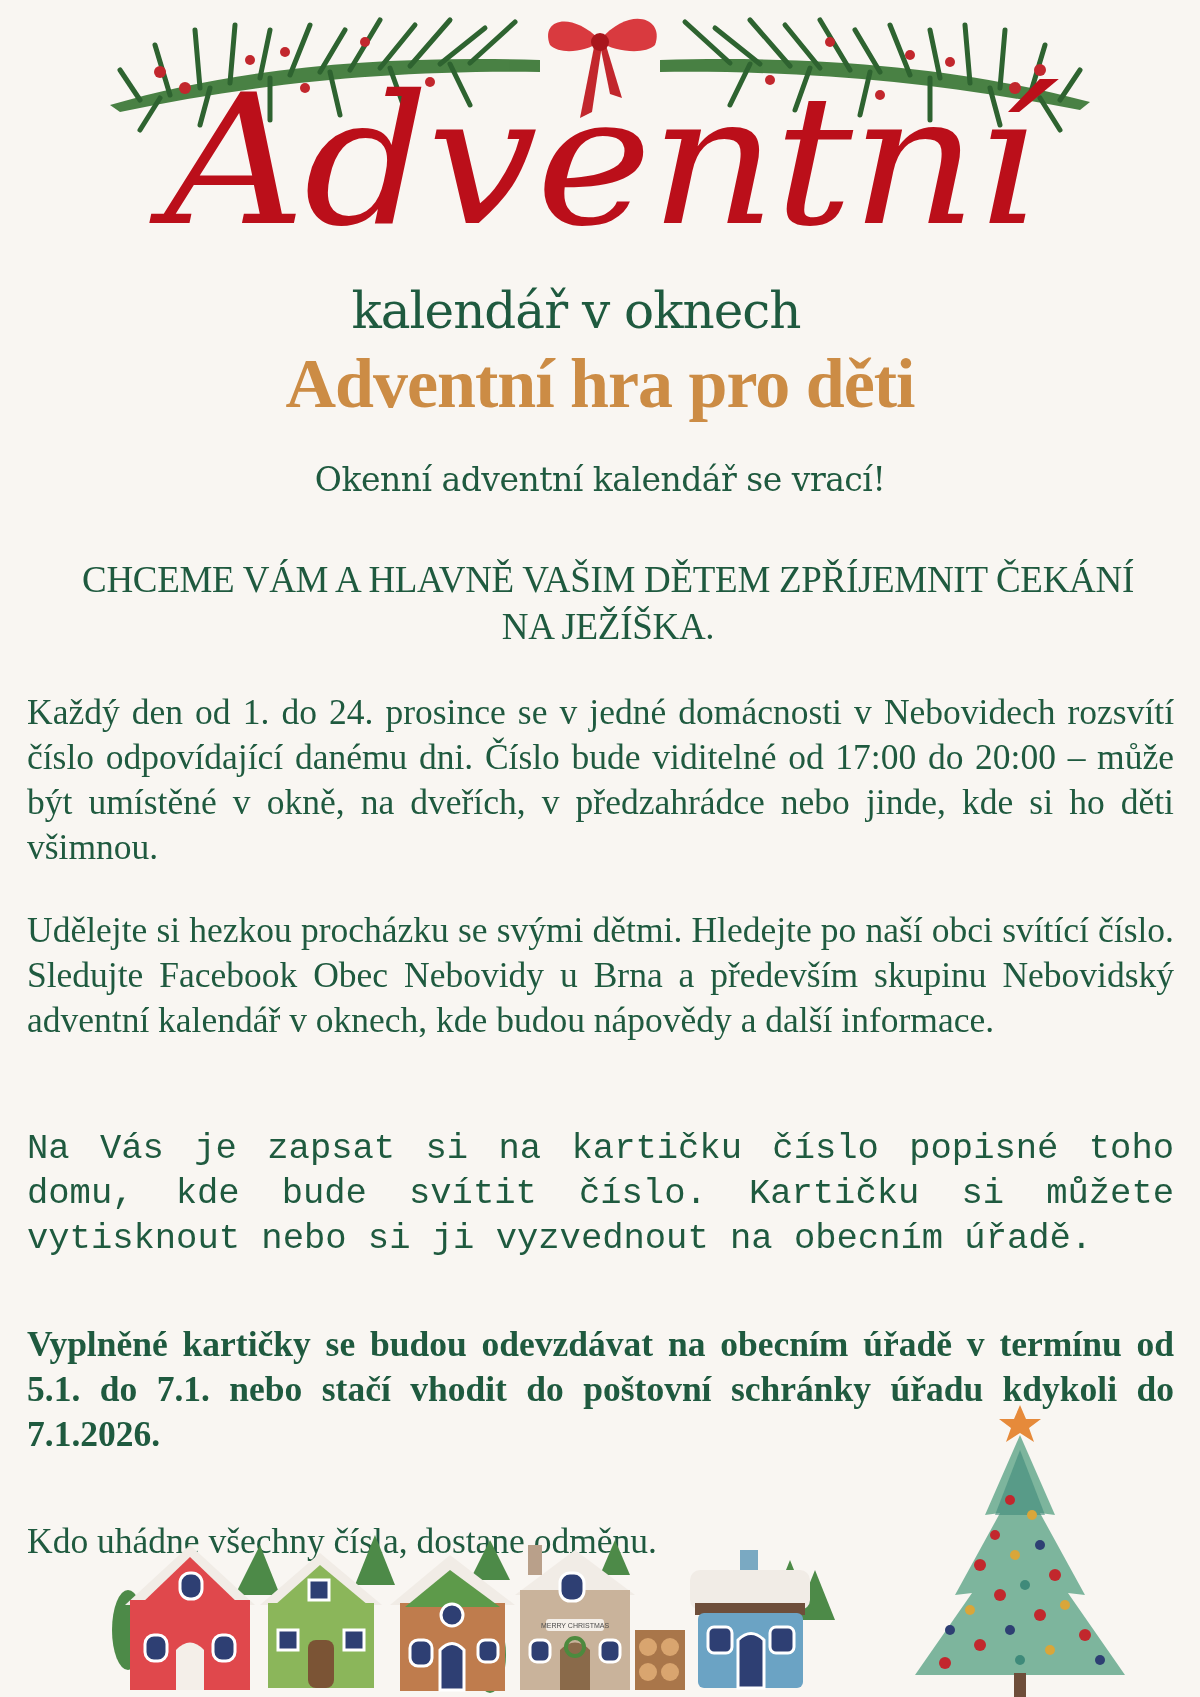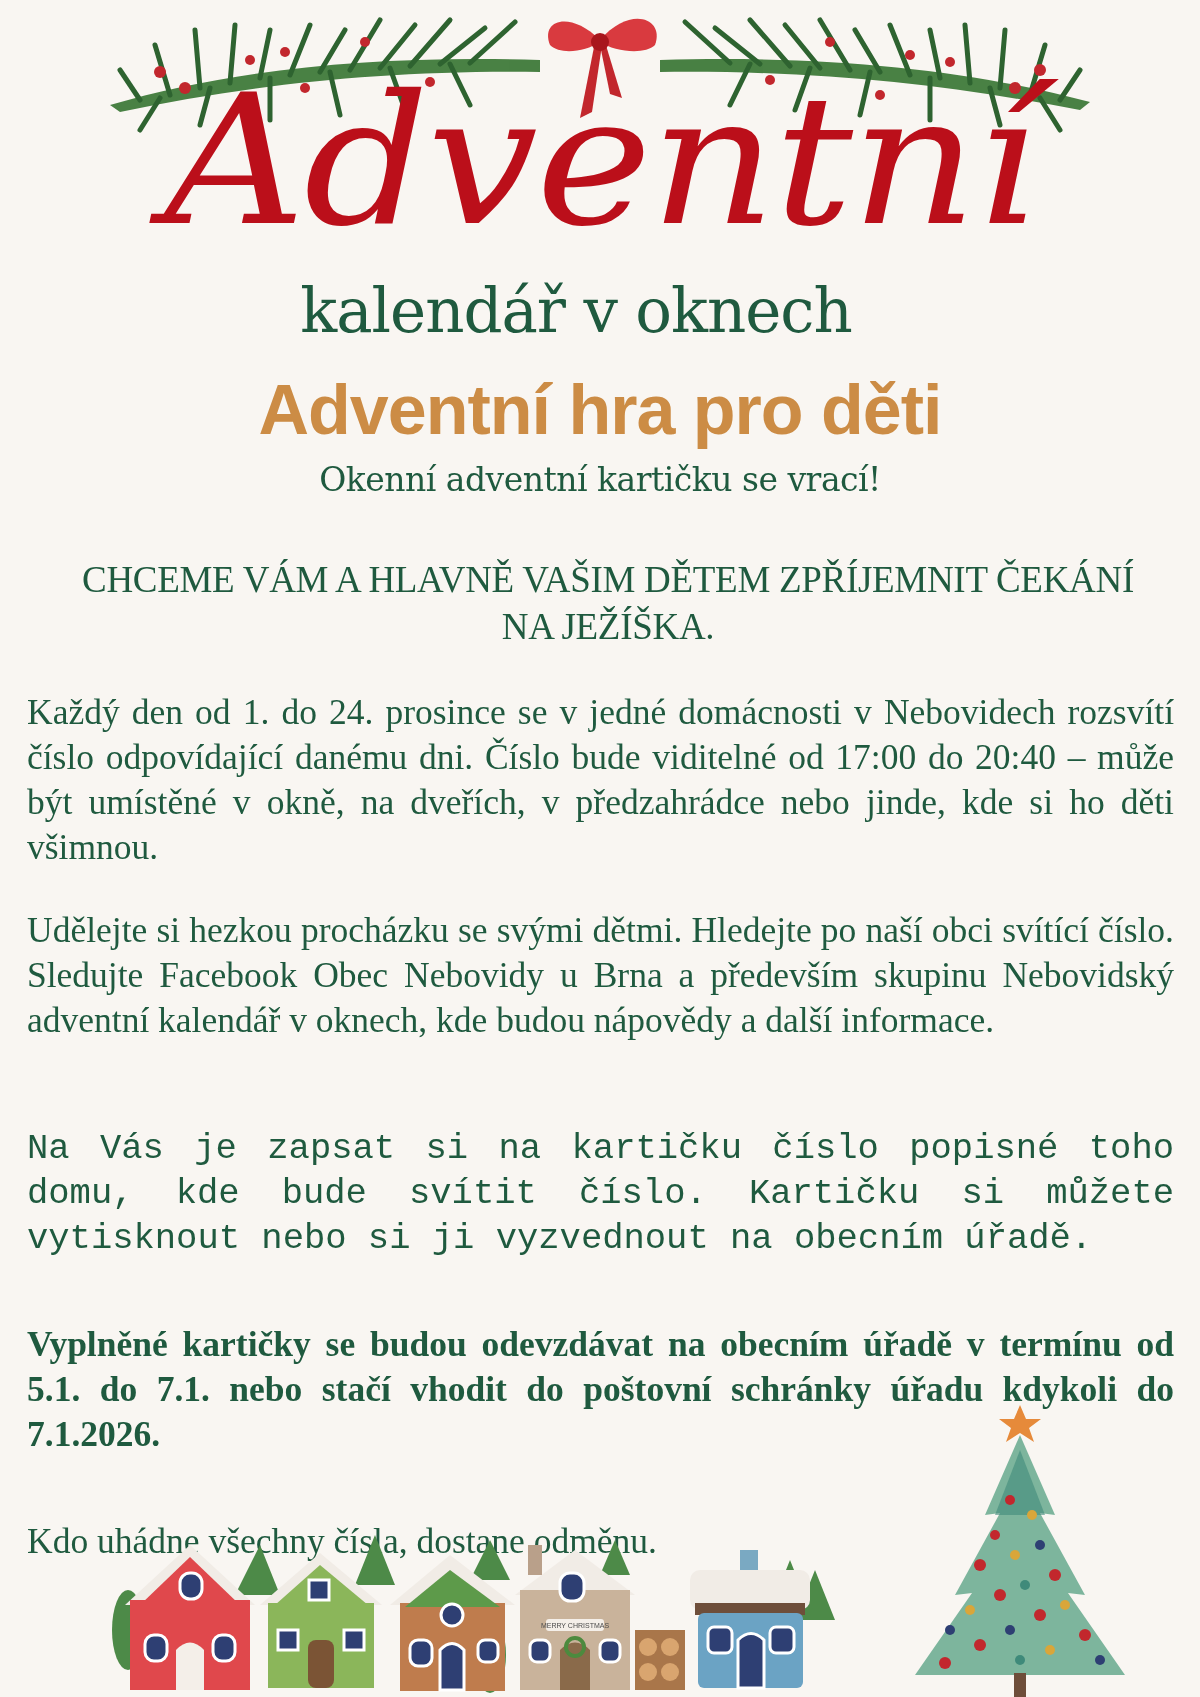--- a/index.html
+++ b/index.html
@@ -8,26 +8,26 @@
 
     .garland { position: absolute; left: 110px; top: 0; width: 980px; height: 150px; }
     .script-title {
       position: absolute; left: 0; width: 1200px; top: 60px; text-align: center;
       font-family: "DejaVu Serif", serif; font-style: italic;
       font-size: 196px; line-height: 200px; color: #bb0f1a; letter-spacing: -2px;
       transform: scaleY(0.92);
     }
     .subtitle-1 {
       position: absolute; left: 0; width: 1152px; top: 268px; text-align: center;
-      font-family: "DejaVu Serif", serif; font-size: 61px; line-height: 86px; color: #1f5a3f;
+      font-family: "DejaVu Serif", serif; font-size: 50px; line-height: 86px; color: #1f5a3f;
       letter-spacing: -1px;
     }
     .subtitle-2 {
-      position: absolute; left: 0; width: 1200px; top: 368px; text-align: center;
-      font-family: Liberation Sans, sans-serif; font-weight: bold; font-size: 70px; line-height: 84px;
+      position: absolute; left: 0; width: 1200px; top: 342px; text-align: center;
+      font-family: Liberation Serif, serif; font-weight: bold; font-size: 70px; line-height: 84px;
       color: #cc8c45; letter-spacing: -1px;
     }
     .tagline {
       position: absolute; left: 0; width: 1200px; top: 458px; text-align: center;
       font-family: "DejaVu Serif", serif; font-size: 33px; line-height: 44px; color: #1f5a3f;
       letter-spacing: -0.5px;
     }
     .headline {
       position: absolute; left: 68px; width: 1080px; top: 556px; text-align: center;
       font-family: "Liberation Serif", serif; font-size: 37px; line-height: 47px; color: #1f5a3f;
@@ -114,24 +114,24 @@
     <path d="M490 40 C520 5 555 18 545 45 C535 55 505 52 490 42 Z" fill="#d93a3f"></path>
     <path d="M485 42 L470 118 L482 112 L492 45 Z" fill="#c2272d"></path>
     <path d="M495 42 L512 98 L500 94 L490 45 Z" fill="#c2272d"></path>
     <circle cx="490" cy="42" r="9" fill="#a8161d"></circle>
   </g>
 </svg>
 
 <div class="script-title">Adventní</div>
 <div class="subtitle-1">kalendář v oknech</div>
 <div class="subtitle-2">Adventní hra pro děti</div>
-<div class="tagline">Okenní adventní kartičku se vrací!</div>
+<div class="tagline">Okenní adventní kalendář se vrací!</div>
 <div class="headline">CHCEME VÁM A HLAVNĚ VAŠIM DĚTEM ZPŘÍJEMNIT ČEKÁNÍ NA JEŽÍŠKA.</div>
 
-<p class="body-text p1">Každý den od 1. do 24. prosince se v jedné domácnosti v Nebovidech rozsvítí číslo odpovídající danému dni. Číslo bude viditelné od 17:00 do 20:40 – může být umístěné v okně, na dveřích, v předzahrádce nebo jinde, kde si ho děti všimnou.</p>
+<p class="body-text p1">Každý den od 1. do 24. prosince se v jedné domácnosti v Nebovidech rozsvítí číslo odpovídající danému dni. Číslo bude viditelné od 17:00 do 20:00 – může být umístěné v okně, na dveřích, v předzahrádce nebo jinde, kde si ho děti všimnou.</p>
 <p class="body-text p2">Udělejte si hezkou procházku se svými dětmi. Hledejte po naší obci svítící číslo. Sledujte Facebook Obec Nebovidy u Brna a především skupinu Nebovidský adventní kalendář v oknech, kde budou nápovědy a další informace.</p>
 <p class="body-text p3">Na Vás je zapsat si na kartičku číslo popisné toho domu, kde bude svítit číslo. Kartičku si můžete vytisknout nebo si ji vyzvednout na obecním úřadě.</p>
 <p class="body-text p4">Vyplněné kartičky se budou odevzdávat na obecním úřadě v termínu od 5.1. do 7.1. nebo stačí vhodit do poštovní schránky úřadu kdykoli do 7.1.2026.</p>
 <p class="body-text p5">Kdo uhádne všechny čísla, dostane odměnu.</p>
 
 <svg class="village" viewBox="0 0 770 162">
 
   <g fill="#4d8a48">
     <ellipse cx="18" cy="95" rx="16" ry="40"></ellipse>
     <path d="M125 60 L150 10 L170 60 Z"></path>

